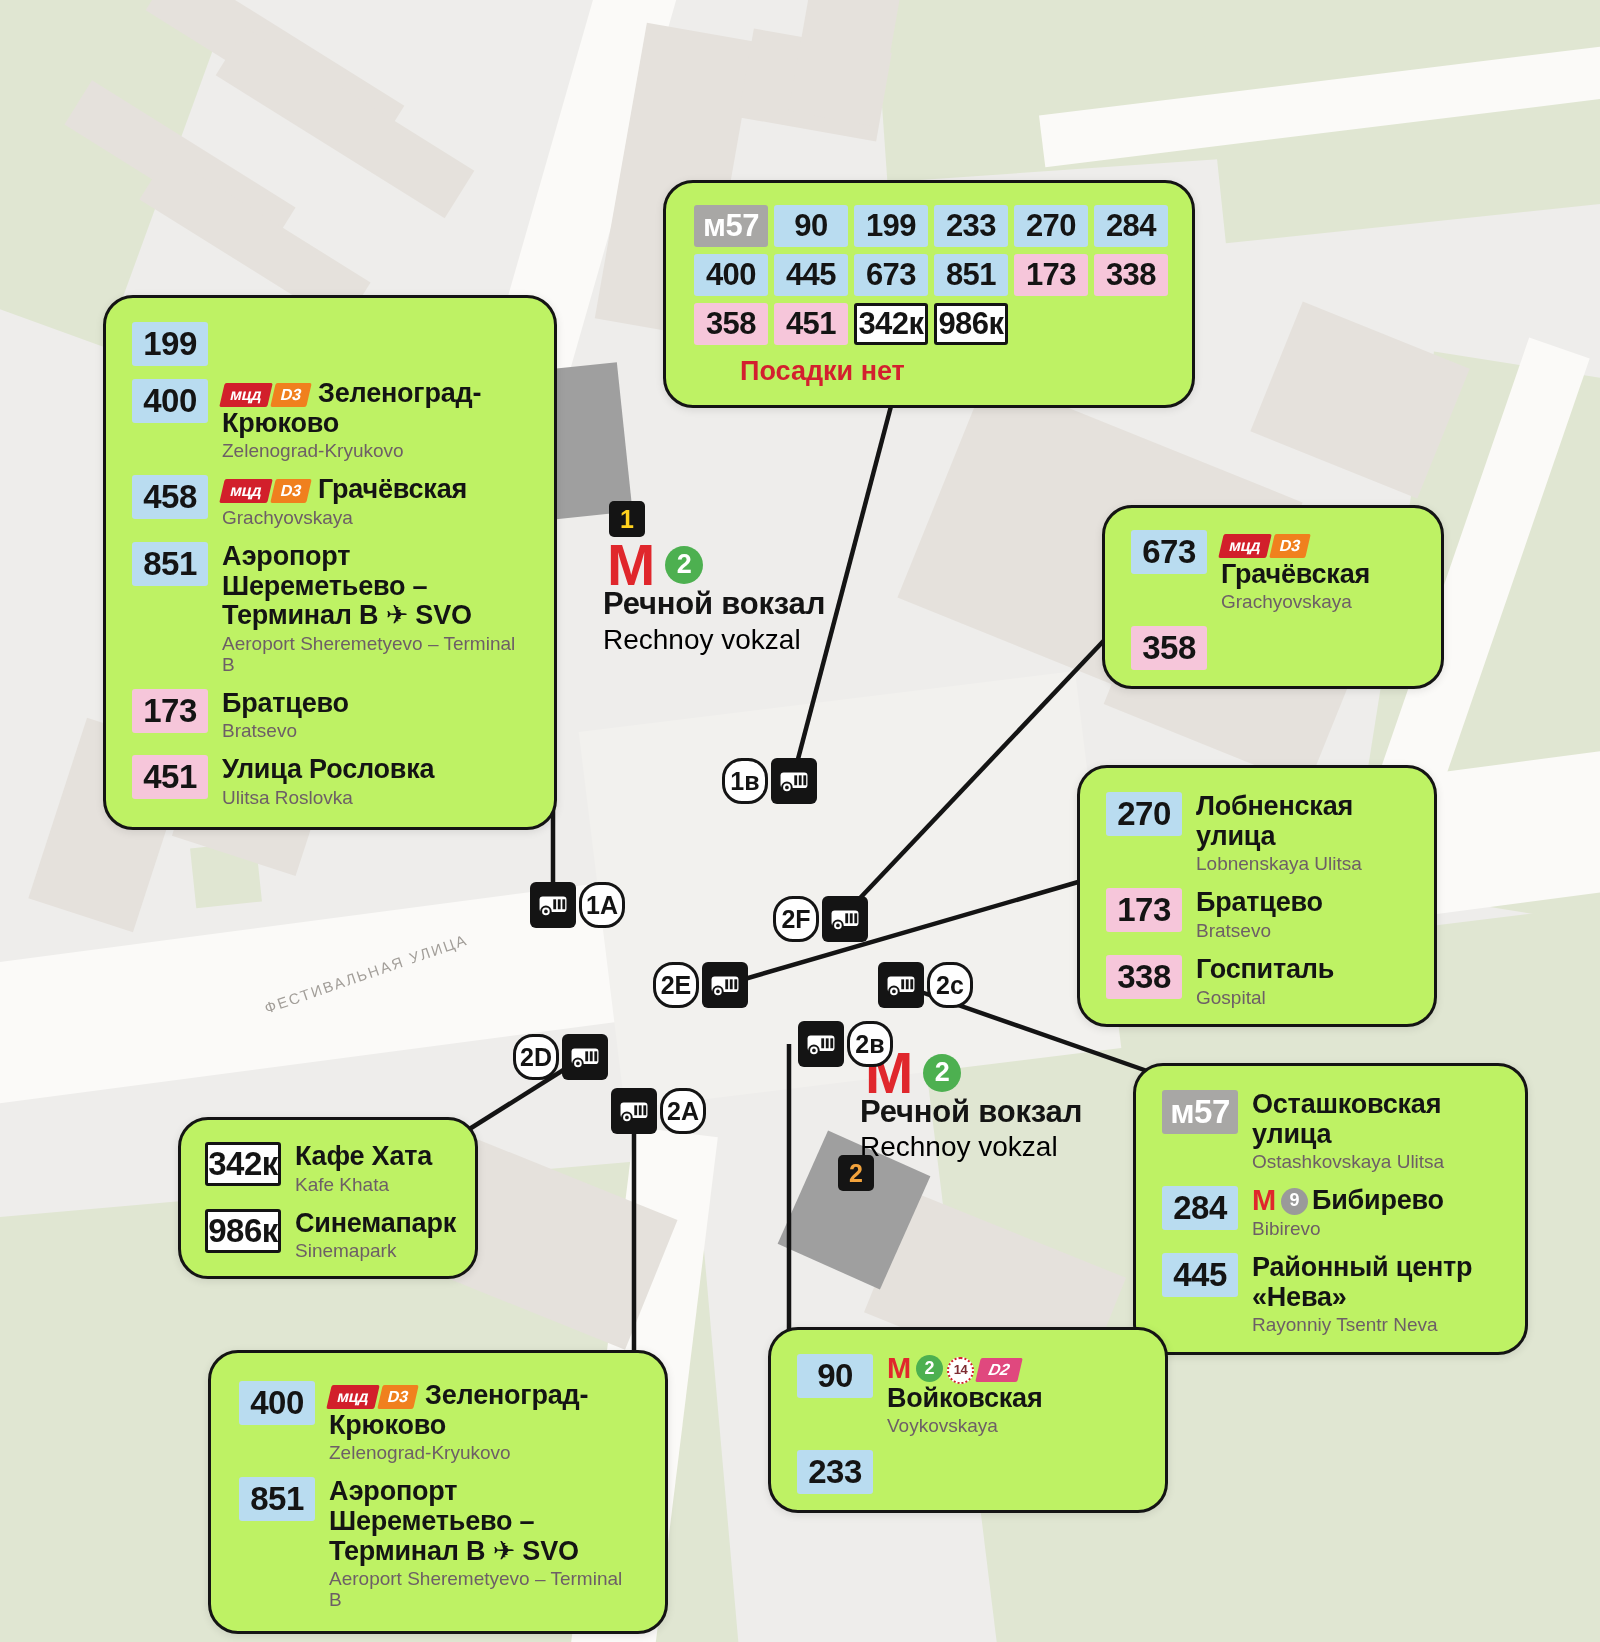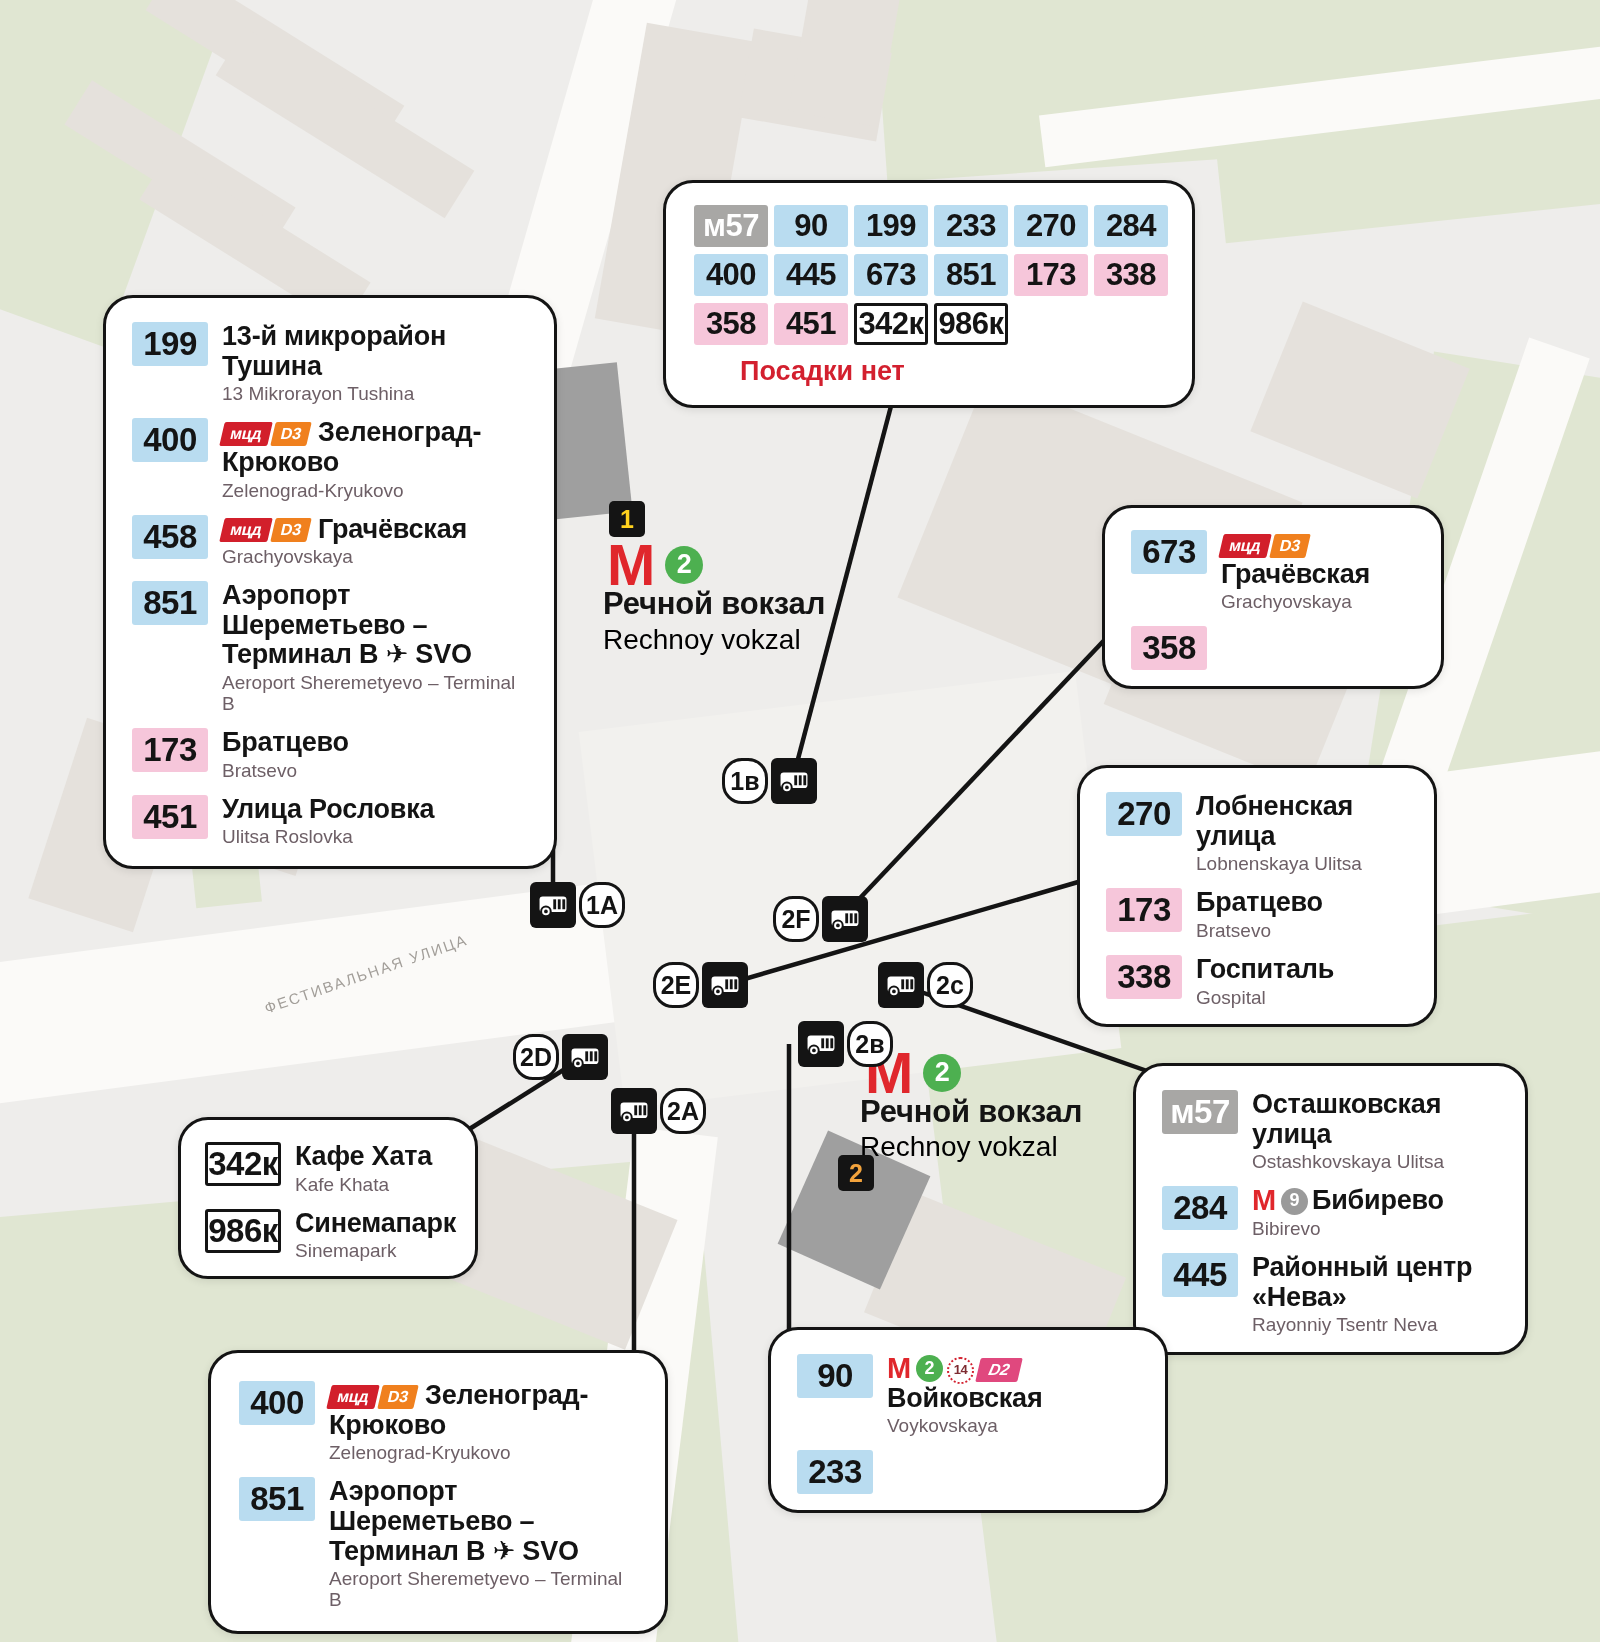--- a/index.html
+++ b/index.html
@@ -5,21 +5,21 @@
   html,body{margin:0;padding:0;background:#eeedeb;}
   #canvas{position:relative;width:1600px;height:1642px;overflow:hidden;background:#eeedeb;
           font-family:"Liberation Sans","DejaVu Sans",sans-serif;color:#141414;}
   .shape{position:absolute;}
   .green{background:#e0e6d2;}
   .road{background:#fbfaf8;}
   .bldg{background:#e5e1dc;}
   .bldgd{background:#9f9f9f;}
   .plaza{background:#f2f1ee;}
   #lines{position:absolute;left:0;top:0;z-index:2;}
-  .callout{position:absolute;background:#ffffff;border:3px solid #141414;border-radius:30px;
+  .callout{position:absolute;background:#bef264;border:3px solid #141414;border-radius:30px;
            box-sizing:border-box;z-index:4;box-shadow:0 2px 8px rgba(0,0,0,.10);}
   .badge{display:flex;align-items:center;justify-content:center;font-weight:700;border-radius:3px;
          box-sizing:border-box;flex-shrink:0;letter-spacing:-0.5px;}
   .bdg-row .badge{width:74px;height:42px;font-size:31px;}
   .row{display:flex;gap:14px;margin-bottom:13px;align-items:flex-start;}
   .row:last-child{margin-bottom:0;}
   .row .badge{width:76px;height:44px;font-size:33px;}
   .ru{font-size:27px;line-height:1.1;font-weight:700;color:#141414;letter-spacing:-0.2px;}
   .en{font-size:19px;color:#6d5f66;margin-top:3px;line-height:1.1;}
   .bdg-row{display:flex;gap:6px;margin-bottom:7px;}
@@ -250,24 +250,20 @@
       <span class="badge" style="background: rgb(246, 198, 218); color: rgb(20, 20, 20);">451</span>
       <span class="badge" style="background: rgb(255, 255, 255); color: rgb(20, 20, 20); border: 3px solid rgb(20, 20, 20);">342к</span>
       <span class="badge" style="background: rgb(255, 255, 255); color: rgb(20, 20, 20); border: 3px solid rgb(20, 20, 20);">986к</span>
     </div>
     <div class="note">Посадки нет</div>
   </div>
 
   <div class="callout" style="left:103px;top:295px;width:454px;padding:24px 26px 18px;">
     <div class="row">
       <span class="badge" style="background: rgb(185, 220, 240); color: rgb(20, 20, 20);">199</span>
-      <div>
-          <div class="ru">13-й микрорайон Тушина</div>
-           <div class="en">13 Mikrorayon Tushina</div>
-        </div>
     </div>
     <div class="row">
       <span class="badge" style="background: rgb(185, 220, 240); color: rgb(20, 20, 20);">400</span>
       <div>
           <div class="ru"><span class="mcd">
               <i class="mr">мцд</i>
               <i class="mo">D3</i>
             </span><span>Зеленоград-Крюково</span></div>
            <div class="en">Zelenograd-Kryukovo</div>
         </div>

